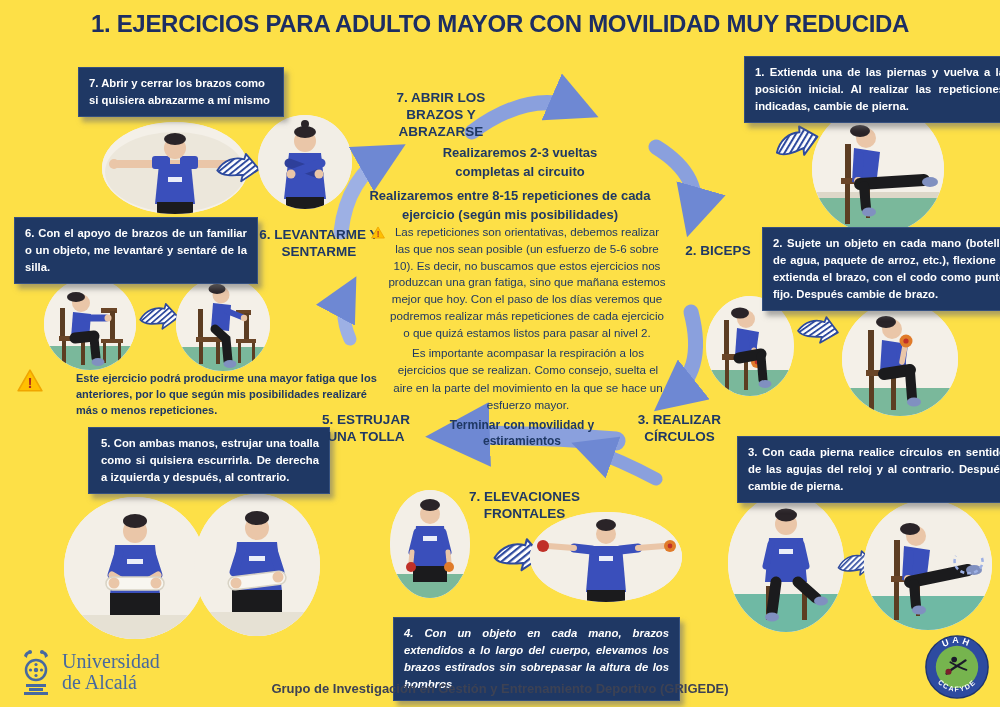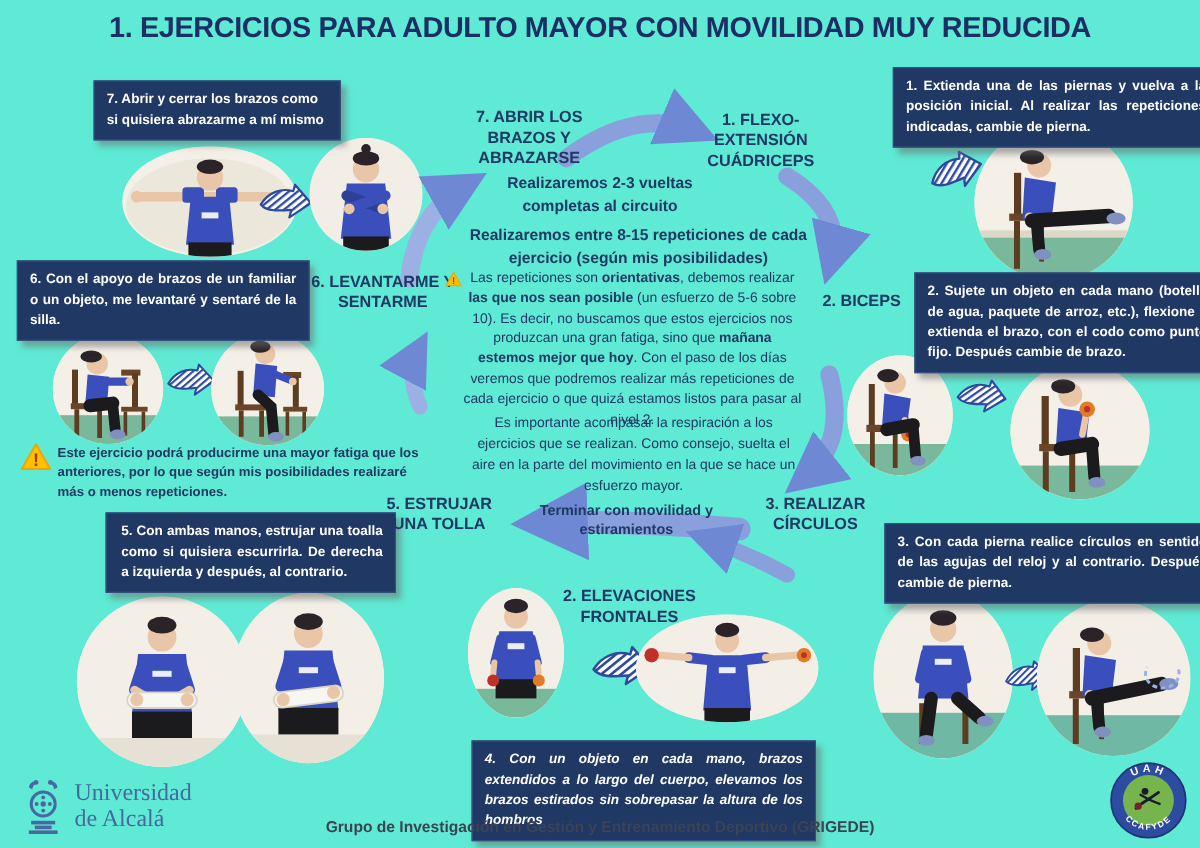--- a/index.html
+++ b/index.html
@@ -1,30 +1,30 @@
 <!DOCTYPE html>
 <html><head>
 <meta charset="utf-8">
 <style>
   html,body{margin:0;padding:0;background:#ffffff;}
-  #canvas{position:relative;width:1000px;height:707px;background:#5eead4;overflow:hidden;
+  #canvas{position:relative;width:1000px;height:707px;background:#fde047;overflow:hidden;
           font-family:"Liberation Sans",sans-serif;color:#1f3864;}
   .abs{position:absolute;}
   .title{width:100%;text-align:center;top:10px;left:0;font-size:24px;font-weight:bold;
          color:#1c2e63;letter-spacing:-0.3px;}
   .navy-box{background:#1f3864;color:#ffffff;font-weight:bold;font-size:11.3px;line-height:1.5;
             padding:7px 10px;text-align:justify;box-shadow:4px 5px 5px rgba(110,110,110,.55);
             border:1px solid #35507f;}
   .ex-label{font-weight:bold;color:#1f3864;text-align:center;font-size:13.5px;line-height:1.25;}
   .center-bold{font-weight:bold;color:#1f3864;text-align:center;font-size:13px;line-height:1.45;}
   .note{color:#1f3864;font-size:11.6px;line-height:1.45;text-align:center;}
-  .note .b{font-weight:bold;}
+  .note .b{font-weight:normal;}
   .breathing{color:#1f3864;font-size:11.6px;line-height:1.5;text-align:center;}
   .finish{font-weight:bold;color:#1f3864;font-size:12px;line-height:1.35;text-align:center;}
-  .warn-text{font-weight:bold;color:#1f3864;font-size:11px;line-height:1.45;text-align:left;}
+  .warn-text{font-weight:bold;color:#1f3864;font-size:11px;line-height:1.45;text-align:left;margin-left:28px;}
   .photo{border-radius:50%;overflow:hidden;background:#f4f0e8;}
   .photo svg{display:block;width:100%;height:100%;}
   .uni-name{font-family:"Liberation Serif",serif;color:#47699f;font-size:20px;line-height:1.05;}
   .grigede{width:100%;text-align:center;font-weight:bold;font-size:13px;color:#3d4254;}
   svg{overflow:visible;}
 </style>
 </head>
 <body>
 
 <div id="canvas">
@@ -344,29 +344,28 @@
 
   <div class="abs navy-box" style="left:78px;top:67px;width:184px;text-align:left;">7. Abrir y cerrar los brazos como si quisiera abrazarme a mí mismo</div>
   <div class="abs navy-box" style="left:744px;top:56px;width:250px;">1. Extienda una de las piernas y vuelva a la posición inicial. Al realizar las repeticiones indicadas, cambie de pierna.</div>
   <div class="abs navy-box" style="left:14px;top:217px;width:222px;">6. Con el apoyo de brazos de un familiar o un objeto, me levantaré y sentaré de la silla.</div>
   <div class="abs navy-box" style="left:762px;top:227px;width:233px;">2. Sujete un objeto en cada mano (botella de agua, paquete de arroz, etc.), flexione y extienda el brazo, con el codo como punto fijo. Después cambie de brazo.</div>
   <div class="abs navy-box" style="left:88px;top:427px;width:218px;padding-left:12px;">5. Con ambas manos, estrujar una toalla como si quisiera escurrirla. De derecha a izquierda y después, al contrario.</div>
   <div class="abs navy-box" style="left:737px;top:436px;width:258px;">3. Con cada pierna realice círculos en sentido de las agujas del reloj y al contrario. Después cambie de pierna.</div>
   <div class="abs navy-box" style="left:393px;top:617px;width:265px;font-style:italic;">4. Con un objeto en cada mano, brazos extendidos a lo largo del cuerpo, elevamos los brazos estirados sin sobrepasar la altura de los hombros</div>
 
   <div class="abs ex-label" style="left:385px;top:90px;width:112px;">7. ABRIR LOS BRAZOS Y ABRAZARSE</div>
-  <div class="abs ex-label" style="left:578px;top:92px;width:112px;">1. FLEXO-EXTENSIÓN CUÁDRICEPS</div>
   <div class="abs ex-label" style="left:258px;top:227px;width:122px;">6. LEVANTARME Y SENTARME</div>
   <div class="abs ex-label" style="left:678px;top:243px;width:80px;">2. BICEPS</div>
   <div class="abs ex-label" style="left:316px;top:412px;width:100px;">5. ESTRUJAR UNA TOLLA</div>
   <div class="abs ex-label" style="left:632px;top:412px;width:95px;">3. REALIZAR CÍRCULOS</div>
-  <div class="abs ex-label" style="left:462px;top:489px;width:125px;">2. ELEVACIONES FRONTALES</div>
-
-  <div class="abs center-bold" style="left:390px;top:144px;width:220px;">Realizaremos 2-3 vueltas completas al circuito</div>
-  <div class="abs center-bold" style="left:382px;top:187px;width:300px;">Realizaremos entre 8-15 repeticiones de cada ejercicio (según mis posibilidades)</div>
+  <div class="abs ex-label" style="left:462px;top:489px;width:125px;">7. ELEVACIONES FRONTALES</div>
+
+  <div class="abs center-bold" style="left:410px;top:144px;width:220px;">Realizaremos 2-3 vueltas completas al circuito</div>
+  <div class="abs center-bold" style="left:360px;top:187px;width:300px;">Realizaremos entre 8-15 repeticiones de cada ejercicio (según mis posibilidades)</div>
 
   <svg class="abs" style="left:371px;top:226px;width:14px;height:13px;">
       <use href="#warn-tri"></use>
     </svg>
   <div class="abs note" style="left:386px;top:224px;width:282px;"><span>Las repeticiones son </span><span class="b">orientativas</span><span>, debemos realizar </span><span class="b">las que nos sean posible</span><span> (un esfuerzo de 5-6 sobre 10). Es decir, no buscamos que estos ejercicios nos produzcan una gran fatiga, sino que </span><span class="b">mañana estemos mejor que hoy</span><span>. Con el paso de los días veremos que podremos realizar más repeticiones de cada ejercicio o que quizá estamos listos para pasar al nivel 2.</span></div>
 
   <div class="abs finish" style="left:432px;top:417px;width:180px;">Terminar con movilidad y estiramientos</div>
 
   <div class="abs breathing" style="left:392px;top:344px;width:272px;">Es importante acompasar la respiración a los ejercicios que se realizan. Como consejo, suelta el aire en la parte del movimiento en la que se hace un esfuerzo mayor.</div>
 

